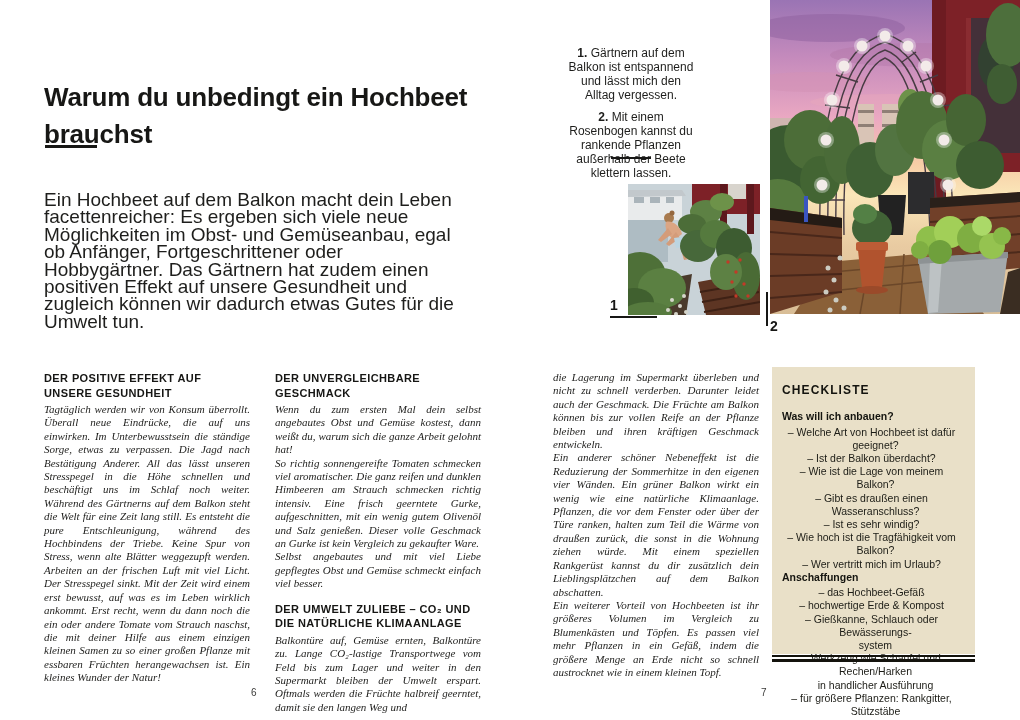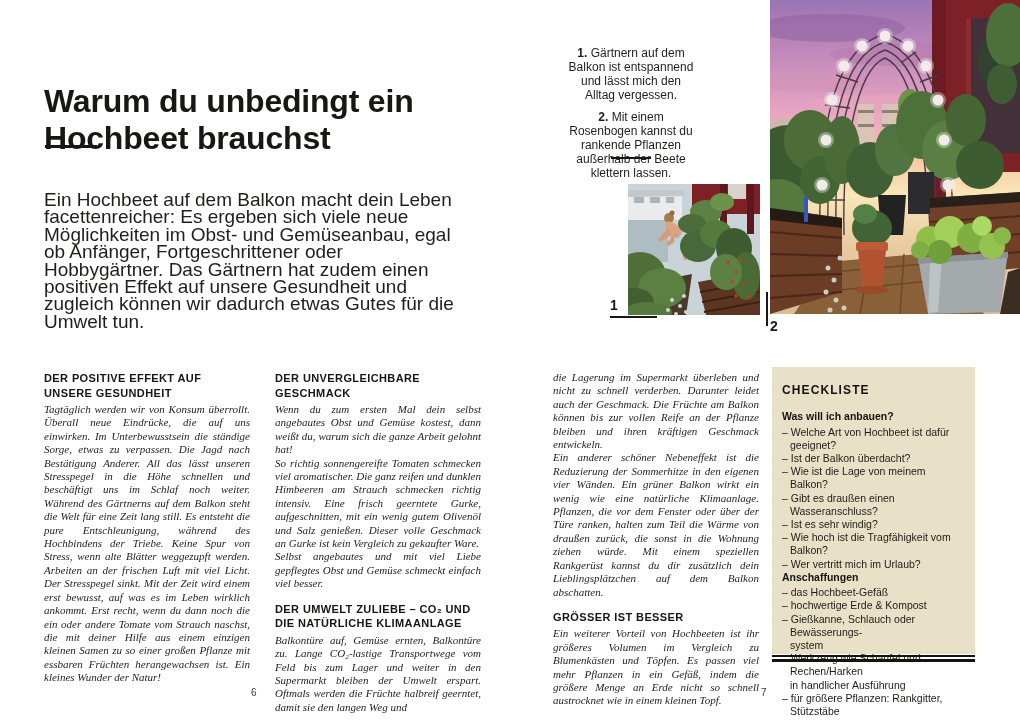--- a/index.html
+++ b/index.html
@@ -1,21 +1,21 @@
 <!DOCTYPE html>
 <html><head>
 <meta charset="utf-8">
 <style>
   html,body{margin:0;padding:0;background:#ffffff;}
   #spread{position:relative;width:1020px;height:720px;background:#ffffff;overflow:hidden;
           font-family:"Liberation Sans",sans-serif;color:#1c1c1a;}
 
   
   #page-title{position:absolute;left:44px;top:62px;width:440px;
-      font-weight:700;font-size:32px;line-height:37px;letter-spacing:-0.2px;color:#171715;}
+      font-weight:700;font-size:26px;line-height:37px;letter-spacing:-0.2px;color:#171715;}
   #title-rule{position:absolute;left:45px;top:145px;width:52px;height:3px;background:#171715;}
   #intro{position:absolute;left:44px;top:172px;width:414px;
       font-size:19px;line-height:17.4px;color:#1e1e1c;}
 
   
   #captions{position:absolute;left:566px;top:46px;width:130px;text-align:center;
       font-size:12px;line-height:14px;color:#1e1e1c;}
   .cap{margin:0 0 8px 0;}
   .cap b{font-weight:700;}
   #caption-rule{position:absolute;left:611px;top:157px;width:40px;height:2px;background:#171715;}
@@ -38,21 +38,21 @@
   .col p{margin:0;font-family:"Liberation Serif",serif;font-size:11px;line-height:13.4px;
       text-align:justify;color:#1d1d1b;font-style:italic;}
 
   
   #checklist{position:absolute;left:772px;top:367px;width:203px;height:287px;box-sizing:border-box;
       background:#e9e0c8;padding:16px 14px 10px 10px;}
   #checklist-title{font-weight:700;font-size:12px;letter-spacing:1.1px;color:#14140f;margin:0 0 13px 0;}
   .check-head{font-weight:700;font-size:10.5px;line-height:13.5px;margin:0 0 2px 0;color:#14140f;}
   .check-head.mt{margin-top:0;}
   .check-item{font-size:10.5px;line-height:13.2px;color:#1c1c16;
-      padding-left:8px;text-indent:-8px;white-space:pre-line;}
+      padding-left:8px;text-indent:-8px;white-space:pre-line;text-align:center;}
   #cl-rule-thin{position:absolute;left:772px;top:655px;width:203px;height:2px;background:#14130d;}
   #cl-rule-thick{position:absolute;left:772px;top:659px;width:203px;height:3px;background:#14130d;}
 
   
   .folio{position:absolute;top:687px;font-size:10px;color:#3a3a38;}
   #folio-left{left:251px;} #folio-right{left:761px;}
 </style>
 </head>
 <body>
 
@@ -262,21 +262,20 @@
     <p>Wenn du zum ersten Mal dein selbst angebautes Obst und Gemüse kostest, dann weißt du, warum sich die ganze Arbeit gelohnt hat!</p>
     <p>So richtig sonnengereifte Tomaten schmecken viel aromatischer. Die ganz reifen und dunklen Himbeeren am Strauch schmecken richtig intensiv. Eine frisch geerntete Gurke, aufgeschnitten, mit ein wenig gutem Olivenöl und Salz genießen. Dieser volle Geschmack an Gurke ist kein Vergleich zu gekaufter Ware.</p>
     <p>Selbst angebautes und mit viel Liebe gepflegtes Obst und Gemüse schmeckt einfach viel besser.</p>
     <h2 class="colhead mt">DER UMWELT ZULIEBE – CO₂ UND DIE NATÜRLICHE KLIMAANLAGE</h2>
     <p>Balkontüre auf, Gemüse ernten, Balkontüre zu. Lange CO₂-lastige Transportwege vom Feld bis zum Lager und weiter in den Supermarkt bleiben der Umwelt erspart. Oftmals werden die Früchte halbreif geerntet, damit sie den langen Weg und</p>
   </div>
 
   <div class="col" id="col3">
     <p>die Lagerung im Supermarkt überleben und nicht zu schnell verderben. Darunter leidet auch der Geschmack. Die Früchte am Balkon können bis zur vollen Reife an der Pflanze bleiben und ihren kräftigen Geschmack entwickeln.</p>
     <p>Ein anderer schöner Nebeneffekt ist die Reduzierung der Sommerhitze in den eigenen vier Wänden. Ein grüner Balkon wirkt ein wenig wie eine natürliche Klimaanlage. Pflanzen, die vor dem Fenster oder über der Türe ranken, halten zum Teil die Wärme von draußen zurück, die sonst in die Wohnung ziehen würde. Mit einem speziellen Rankgerüst kannst du dir zusätzlich dein Lieblingsplätzchen auf dem Balkon abschatten.</p>
-    <h2 class="colhead mt">GRÖSSER IST BESSER</h2>
     <p>Ein weiterer Vorteil von Hochbeeten ist ihr größeres Volumen im Vergleich zu Blumenkästen und Töpfen. Es passen viel mehr Pflanzen in ein Gefäß, indem die größere Menge an Erde nicht so schnell austrocknet wie in einem kleinen Topf.</p>
   </div>
 
   <div id="checklist">
     <div id="checklist-title">CHECKLISTE</div>
     <div class="check-head">Was will ich anbauen?</div>
     <div class="check-item">– Welche Art von Hochbeet ist dafür geeignet?</div>
     <div class="check-item">– Ist der Balkon überdacht?</div>
     <div class="check-item">– Wie ist die Lage von meinem Balkon?</div>
     <div class="check-item">– Gibt es draußen einen Wasseranschluss?</div>

